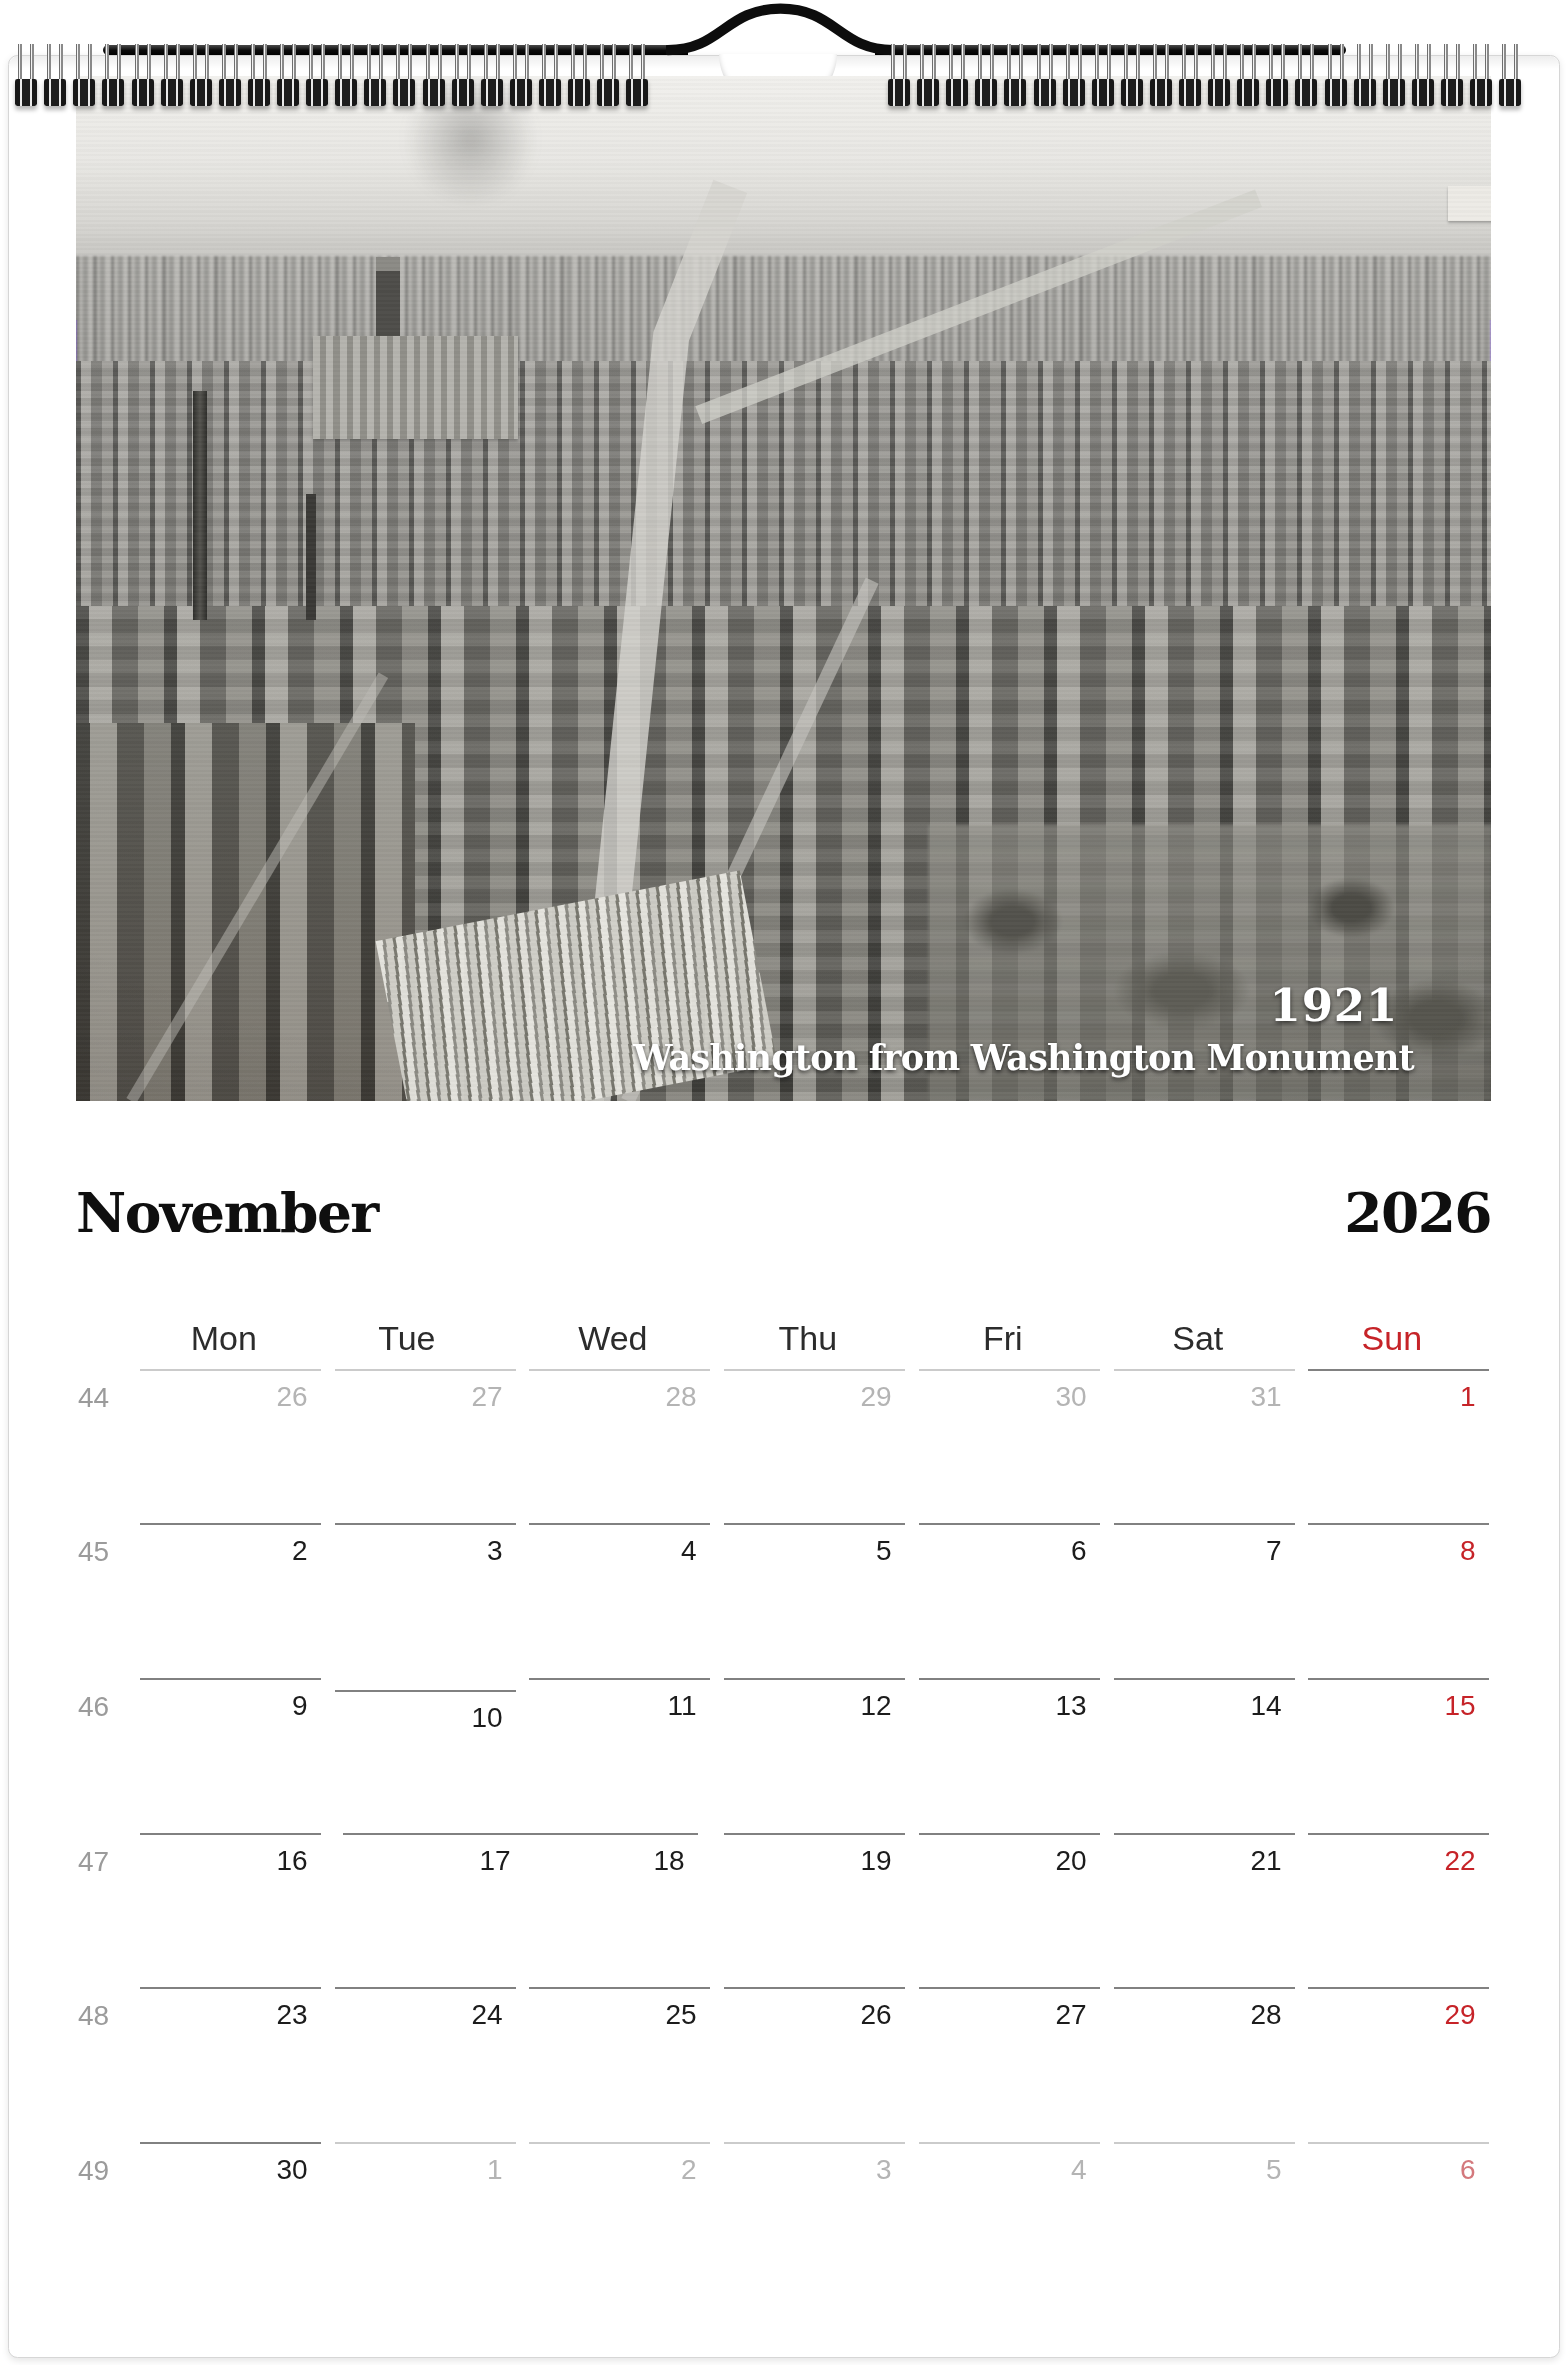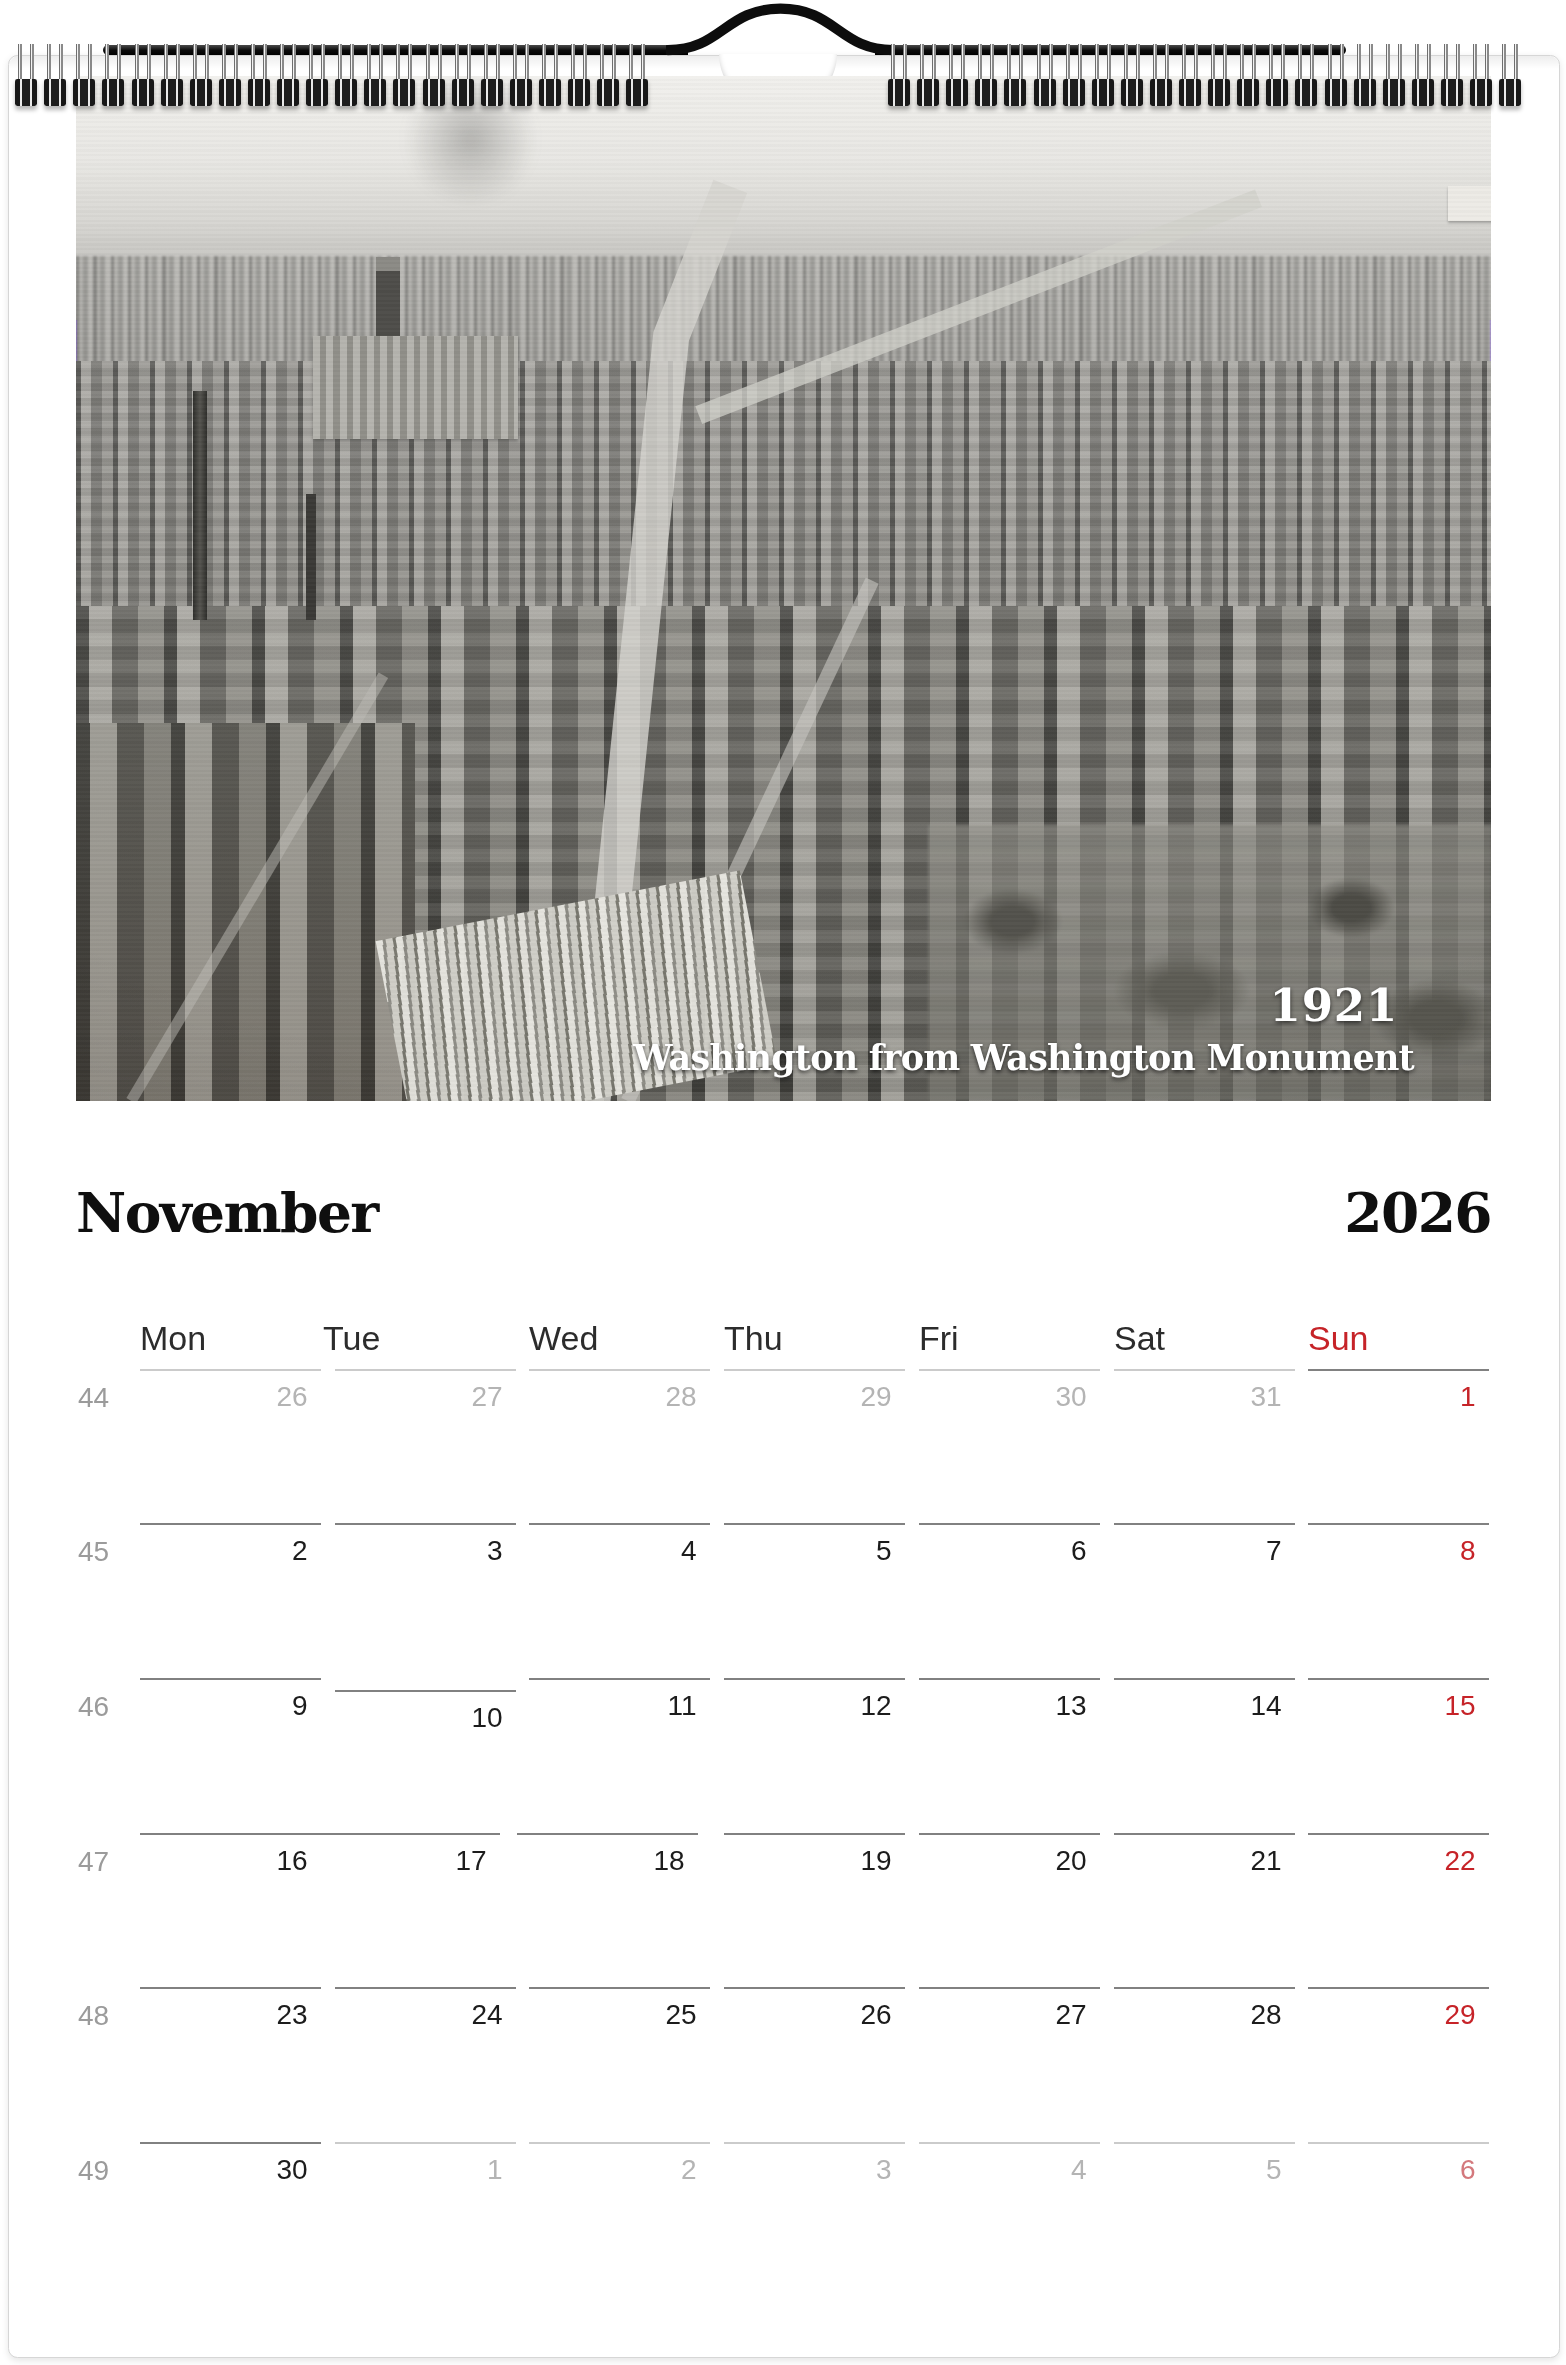--- a/index.html
+++ b/index.html
@@ -70,21 +70,21 @@
     font-size:45px;line-height:1;letter-spacing:0.8px;text-shadow:0 1.6px 4.7px rgba(0,0,0,.65);}
   .ph-cap{right:77px;top:964px;color:#fff;font-family:"DejaVu Serif",serif;font-weight:bold;
     font-size:35px;line-height:1;letter-spacing:-0.8px;text-shadow:0 1.6px 4.7px rgba(0,0,0,.65);}
   
   .title-row{position:absolute;left:67px;top:1129px;width:1415px;display:flex;
     justify-content:space-between;align-items:baseline;
     font-family:"DejaVu Serif",serif;font-weight:bold;font-size:55px;letter-spacing:-1.6px;color:#0f0f0f;line-height:1;}
   
   .cal{position:absolute;left:0;top:0;width:1550px;}
   .cal-head{position:absolute;left:0;top:1263px;width:100%;height:47px;font-size:34px;color:#2c2c2c;}
-  .hc{position:absolute;width:181px;text-align:left;padding-right:13.4px;box-sizing:border-box;}
+  .hc{position:absolute;width:181px;text-align:center;padding-right:13.4px;box-sizing:border-box;}
   .hc:nth-child(1){left:131px}.hc:nth-child(2){left:314px}.hc:nth-child(3){left:520px}
   .hc:nth-child(4){left:715px}.hc:nth-child(5){left:910px}.hc:nth-child(6){left:1105px}
   .hc:nth-child(7){left:1299px}
   .hc.sun{color:#c62328;}
   .cal-row{position:absolute;left:0;width:100%;height:73px;font-size:28px;}
   .wk{position:absolute;left:69px;top:0;width:55px;padding-top:12.6px;color:#9b9b9b;}
   .cell{position:absolute;width:181px;box-sizing:border-box;text-align:right;
     padding-right:13.4px;padding-top:10.3px;border-top:2.4px solid #cbcbcb;}
   .cell.cur{color:#1c1c1c;border-top-color:#818181;}
   .cell.oth{color:#b4b4b4;border-top-color:#cbcbcb;}
@@ -165,21 +165,21 @@
           <div class="cell cur" style="left: 326px; margin-top: 12px;">10</div>
           <div class="cell cur" style="left: 520px;">11</div>
           <div class="cell cur" style="left: 715px;">12</div>
           <div class="cell cur" style="left: 910px;">13</div>
           <div class="cell cur" style="left: 1105px;">14</div>
           <div class="cell cur sun" style="left: 1299px;">15</div>
         </div>
         <div class="cal-row" style="top: 1777px;">
           <div class="wk">47</div>
           <div class="cell cur" style="left: 131px;">16</div>
-          <div class="cell cur" style="left: 310px;">17</div>
+          <div class="cell cur" style="left: 334px;">17</div>
           <div class="cell cur" style="left: 508px;">18</div>
           <div class="cell cur" style="left: 715px;">19</div>
           <div class="cell cur" style="left: 910px;">20</div>
           <div class="cell cur" style="left: 1105px;">21</div>
           <div class="cell cur sun" style="left: 1299px;">22</div>
         </div>
         <div class="cal-row" style="top: 1931px;">
           <div class="wk">48</div>
           <div class="cell cur" style="left: 131px;">23</div>
           <div class="cell cur" style="left: 326px;">24</div>

